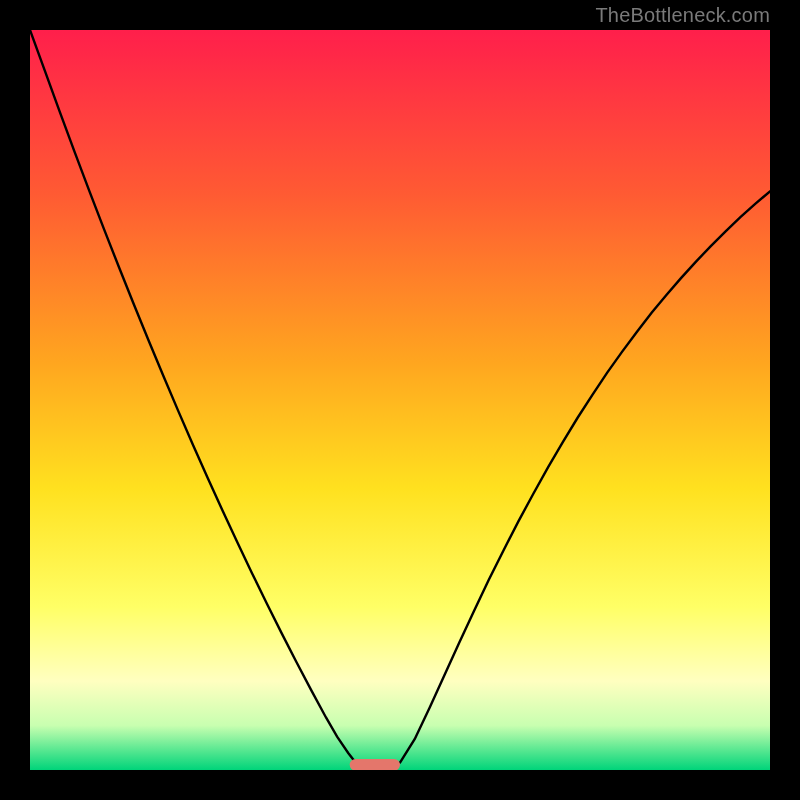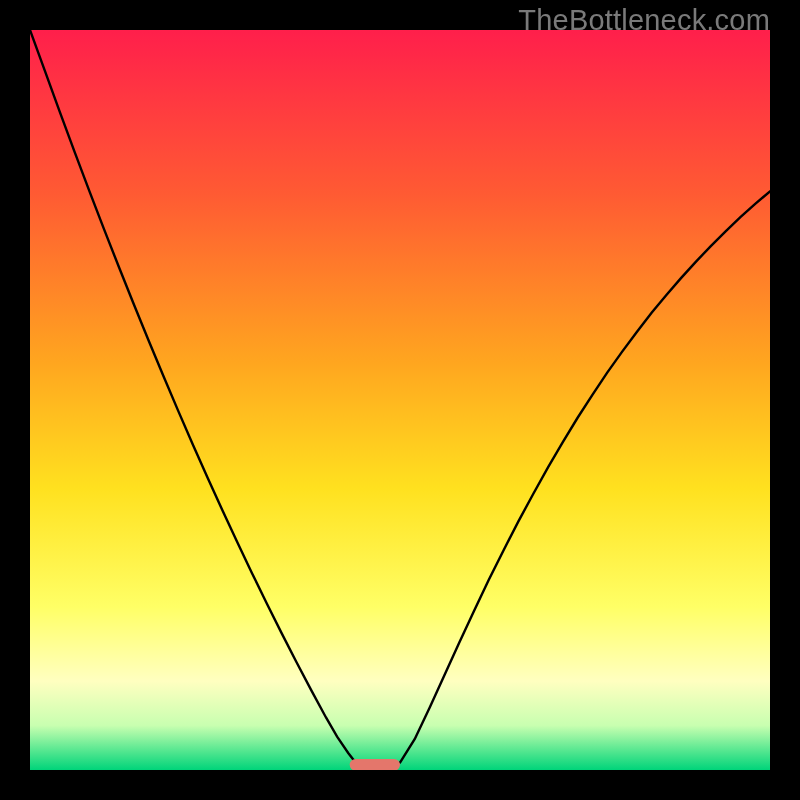--- a/index.html
+++ b/index.html
@@ -22,21 +22,21 @@
     top: 30px;
     width: 740px;
     height: 740px;
     overflow: hidden;
   }
   .watermark {
     position: absolute;
     top: 4px;
     right: 30px;
     color: #7a7a7a;
-    font-size: 29px;
+    font-size: 20px;
     font-weight: 500;
     letter-spacing: 0.2px;
     z-index: 10;
     margin-left: 8px;
   }
   svg { display: block; }
 </style>
 </head>
 <body>
 

